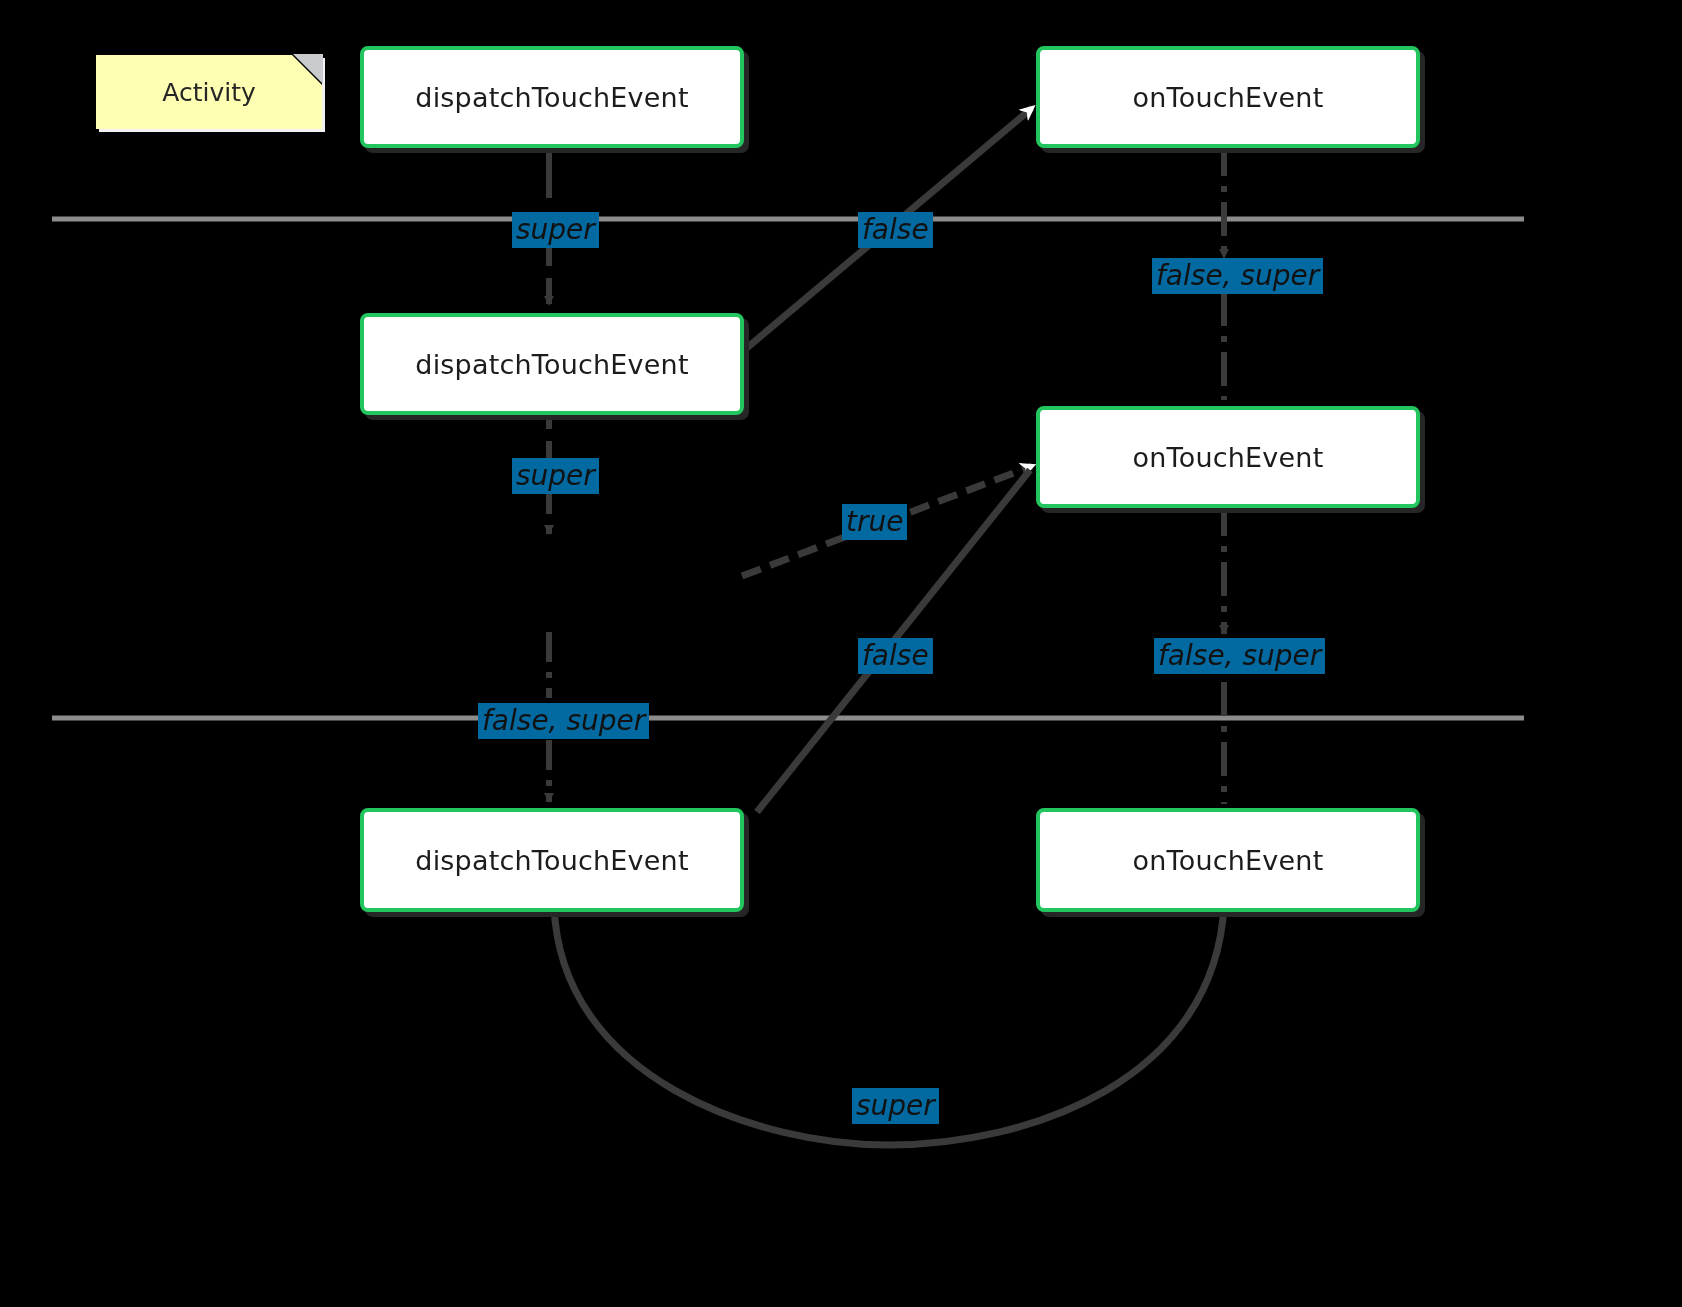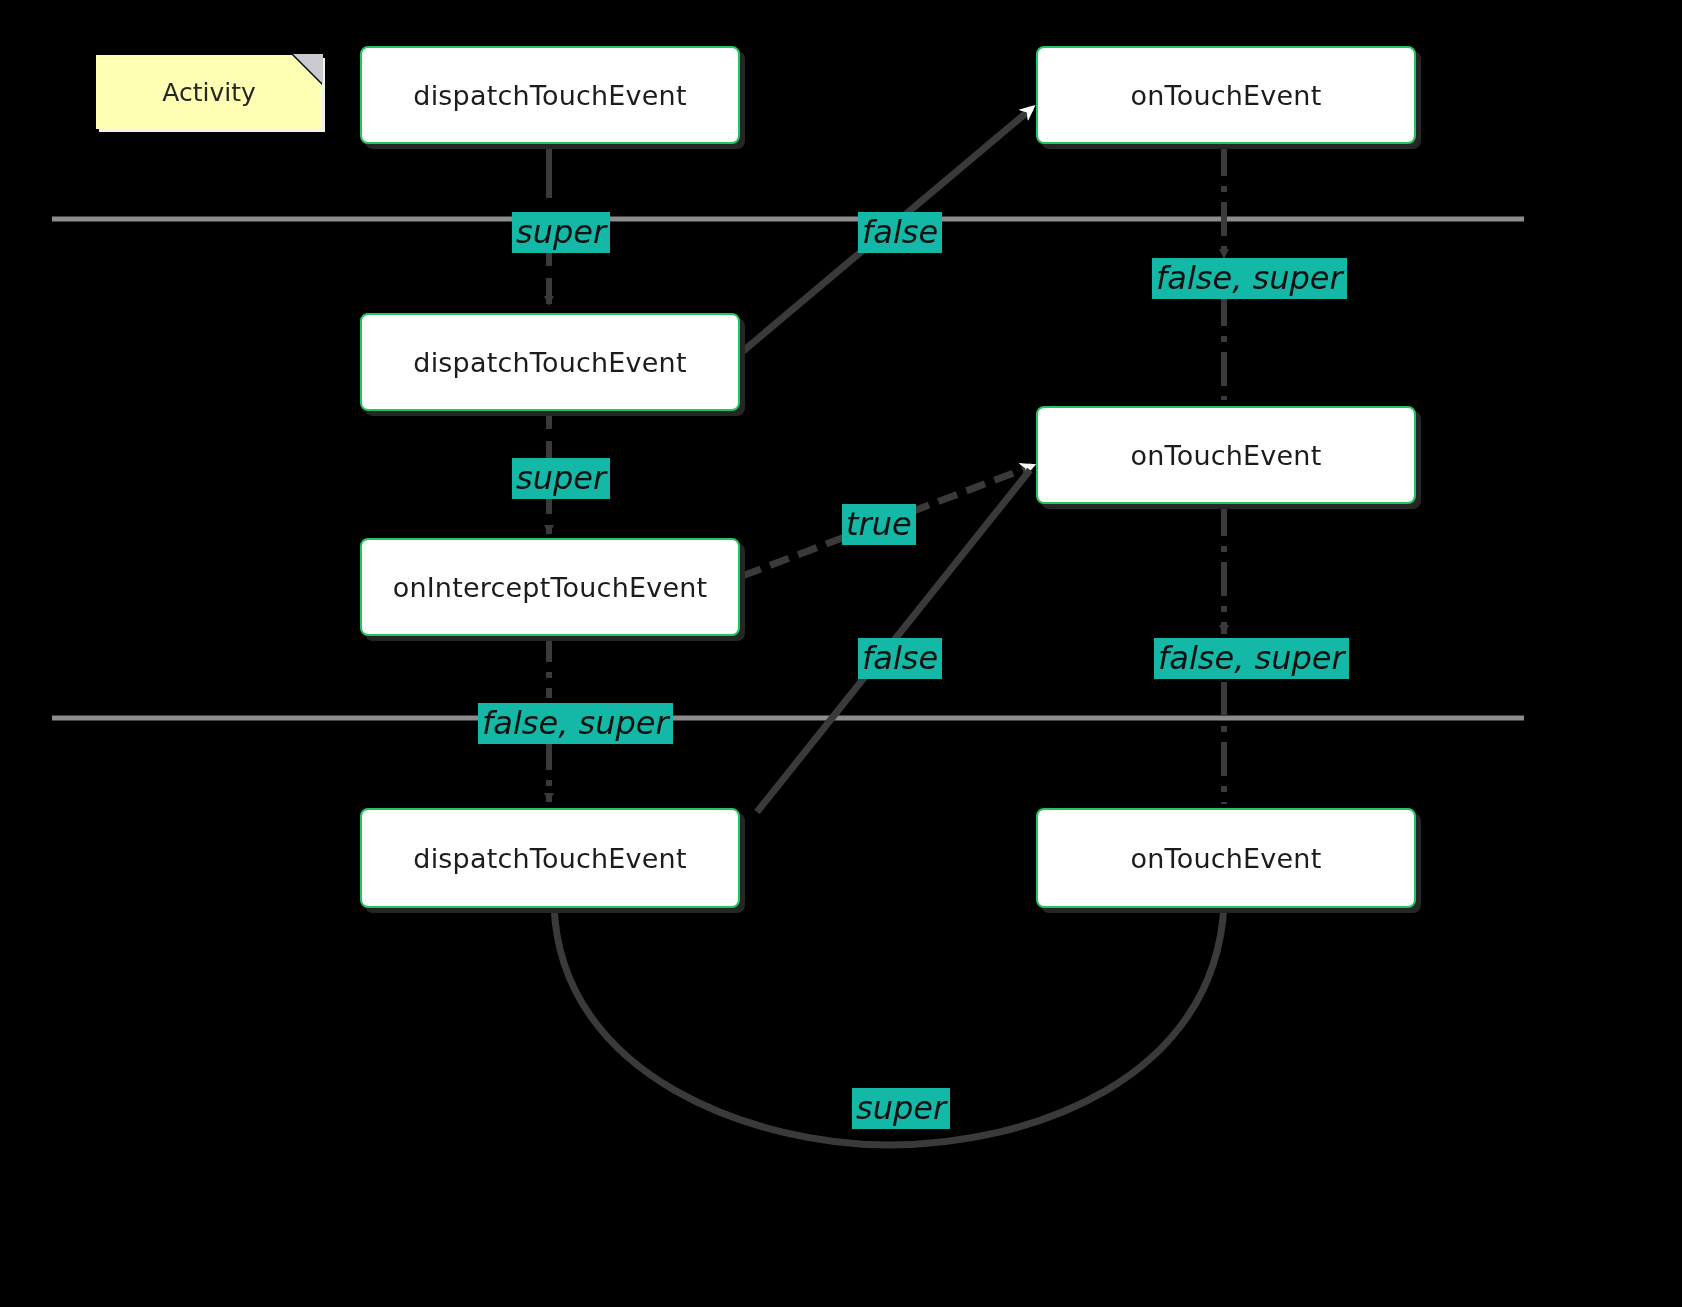--- a/index.html
+++ b/index.html
@@ -10,21 +10,21 @@
     overflow:hidden;
     font-family:"DejaVu Sans","Liberation Sans",sans-serif;
     padding-left:46px;
   }
   #svg-layer{position:absolute;left:0;top:0;width:1682px;height:1307px;}
 
   
   .node{
     position:absolute;
     background:#ffffff;
-    border:2px solid #22c55e;
+    border:4px solid #22c55e;
     border-radius:8px;
     box-shadow:5px 5px 0 0 #262626;
     display:flex;align-items:center;justify-content:center;
     color:#1c1c1c;
     font-size:27px;
     letter-spacing:.2px;
     font-family:"DejaVu Sans","Liberation Sans",sans-serif;
   }
 
   
@@ -55,24 +55,24 @@
     position:absolute;left:0;top:0;
     width:100%;height:100%;
     display:flex;align-items:center;justify-content:center;
     color:#262626;font-size:25px;
     font-family:"DejaVu Sans","Liberation Sans",sans-serif;
   }
 
   
   .elabel{
     position:absolute;
-    background:#14b8a6;
+    background:#0369a1;
     color:#111111;
     font-style:italic;
-    font-size:32px;
+    font-size:28px;
     padding:2px 4px;
     white-space:nowrap;
     font-family:"DejaVu Sans","Liberation Sans",sans-serif;
     line-height:1.15;
   }
 </style>
 </head>
 <body>
 
 <div id="stage">
@@ -150,21 +150,20 @@
 
 
   <div class="node" style="left:360px;top:46px;width:376px;height:94px;">dispatchTouchEvent</div>
 
   <div class="node" style="left:1036px;top:46px;width:376px;height:94px;">onTouchEvent</div>
 
   <div class="node" style="left:360px;top:313px;width:376px;height:94px;">dispatchTouchEvent</div>
 
   <div class="node" style="left:1036px;top:406px;width:376px;height:94px;">onTouchEvent</div>
 
-  <div class="node" style="left:360px;top:538px;width:376px;height:94px;">onInterceptTouchEvent</div>
 
   <div class="node" style="left:360px;top:808px;width:376px;height:96px;">dispatchTouchEvent</div>
 
   <div class="node" style="left:1036px;top:808px;width:376px;height:96px;">onTouchEvent</div>
 
   <div class="elabel" style="left:512px;top:212px;">super</div>
 
   <div class="elabel" style="left:858px;top:212px;">false</div>
 
   <div class="elabel" style="left:1152px;top:258px;">false, super</div>

